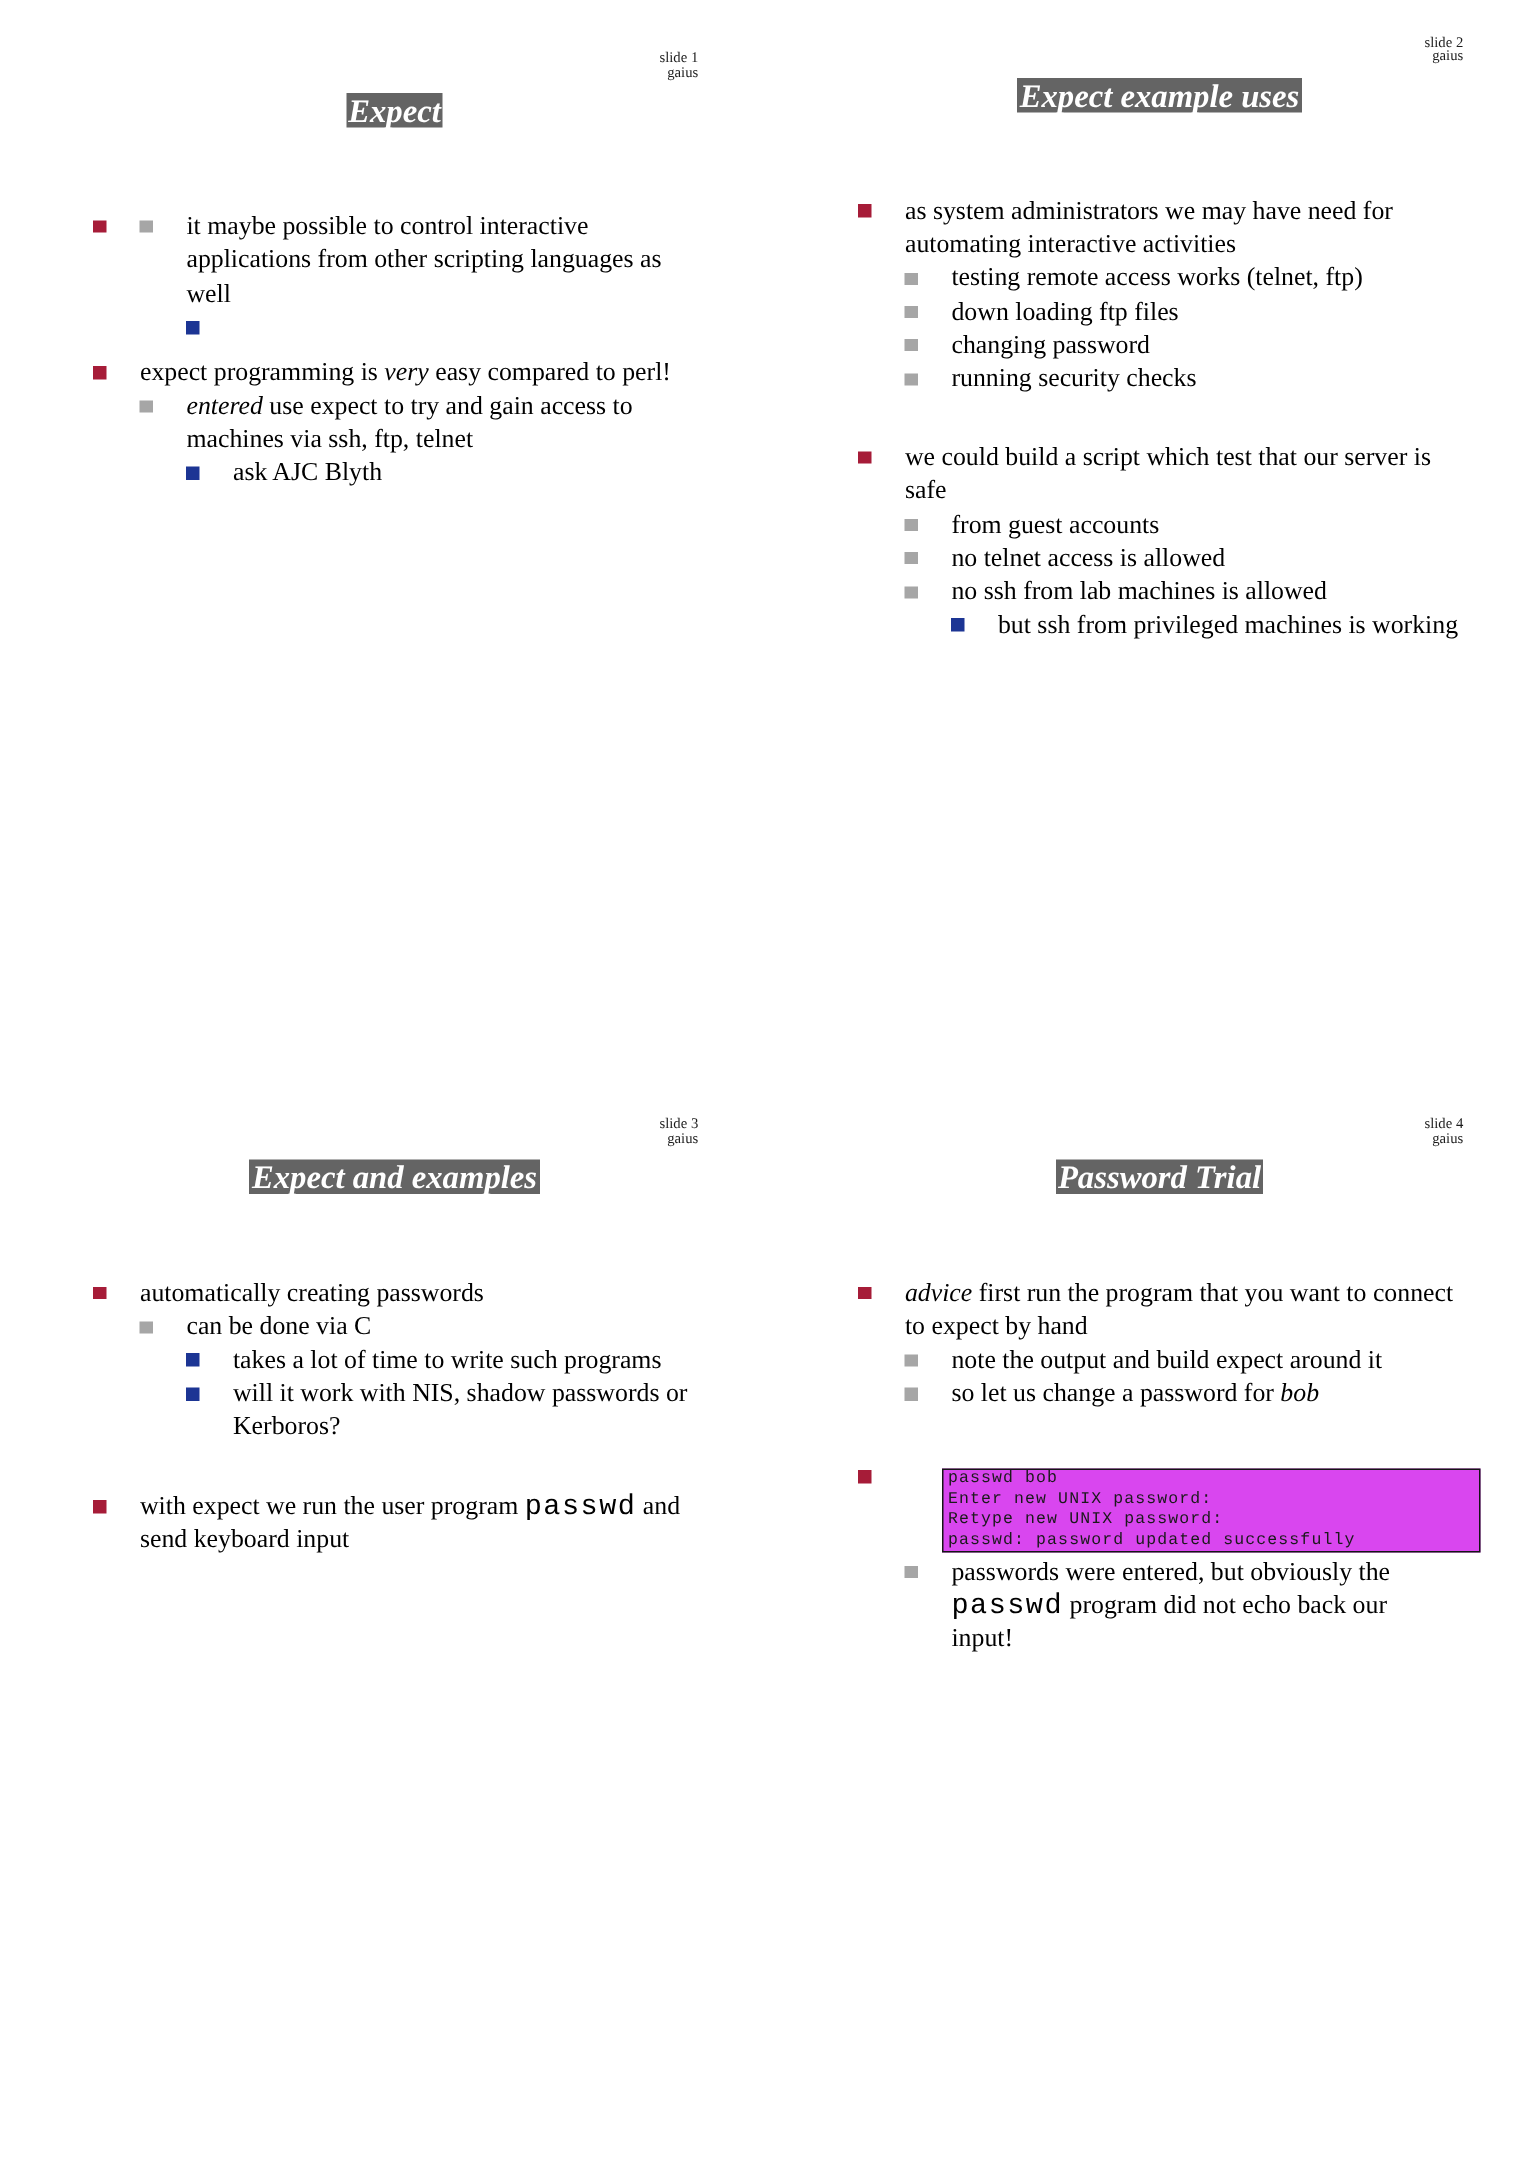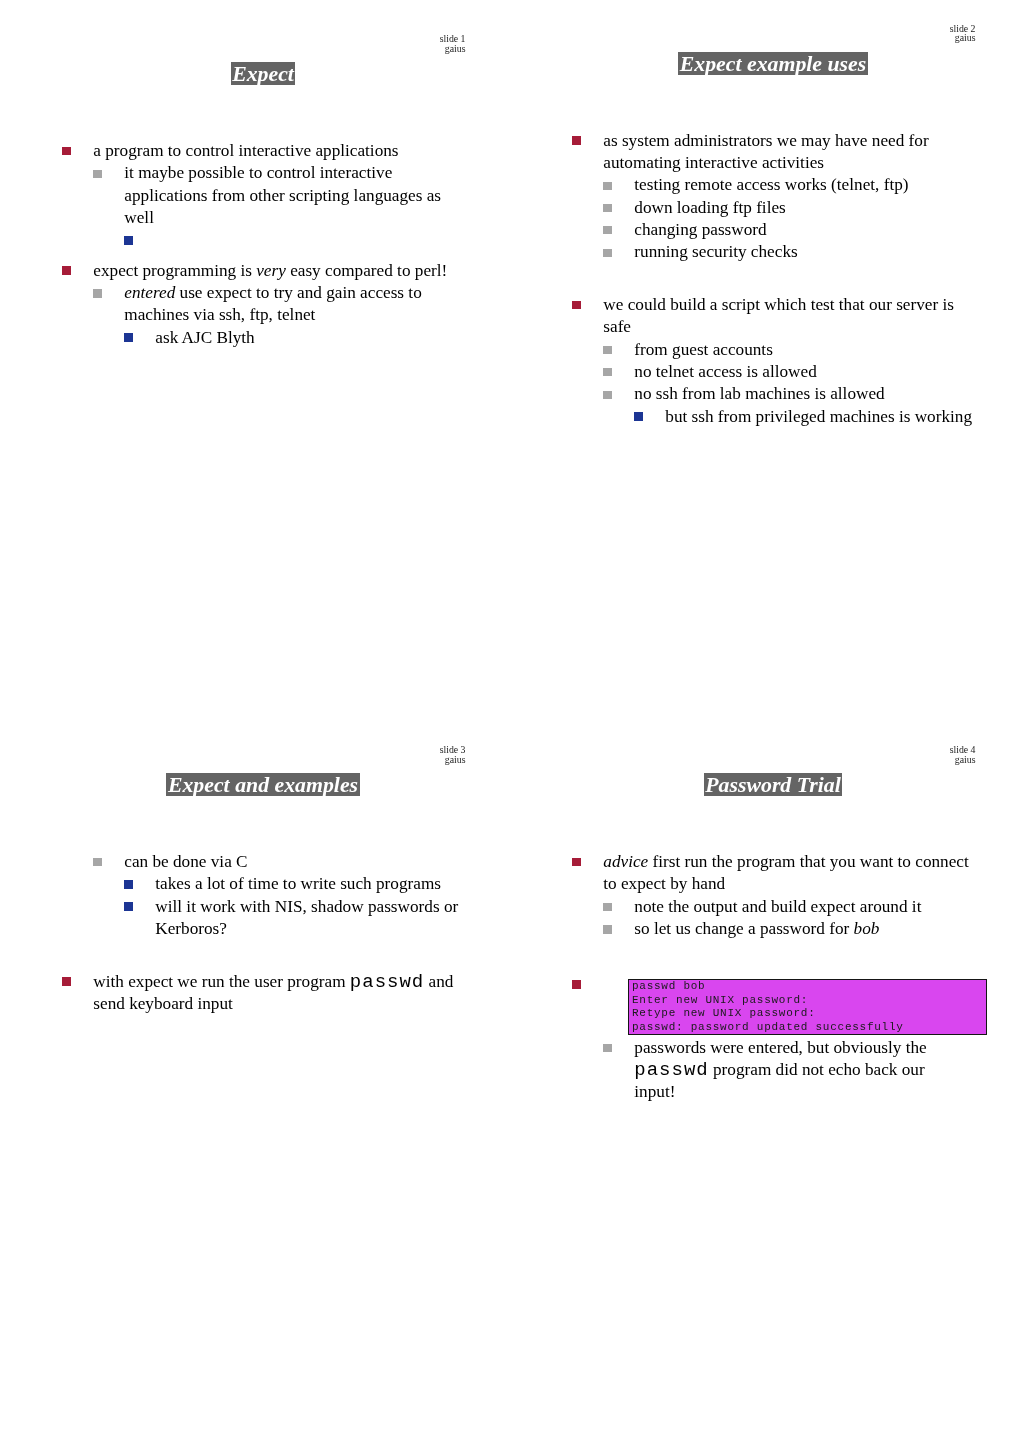--- a/index.html
+++ b/index.html
@@ -51,21 +51,20 @@
 <div class="page">
 <div class="slide" style="left:0px;top:0px">
   <div class="slide-hdr">
     <div>slide 1</div>
     <div>gaius</div>
   </div>
   <div class="slide-title"><span class="tt">Expect</span></div>
   <div class="body">
     <div class="item l1">
       <span class="bullet b1"></span>
-      <span class="txt"><span>a program to control interactive applications</span></span>
     </div>
     <div class="item l2">
       <span class="bullet b2"></span>
       <span class="txt"><span>it maybe possible to control interactive applications from other scripting languages as well</span></span>
     </div>
     <div class="item l3">
       <span class="bullet b3"></span>
     </div>
     <div class="item l1 gap">
       <span class="bullet b1"></span>
@@ -130,20 +129,24 @@
     </div>
   </div>
 </div>
 <div class="slide" style="left:0px;top:711px">
   <div class="slide-hdr">
     <div>slide 3</div>
     <div>gaius</div>
   </div>
   <div class="slide-title"><span class="tt">Expect and examples</span></div>
   <div class="body">
+    <div class="item l1">
+      <span class="bullet b1"></span>
+      <span class="txt"><span>automatically creating passwords</span></span>
+    </div>
     <div class="item l2">
       <span class="bullet b2"></span>
       <span class="txt"><span>can be done via C</span></span>
     </div>
     <div class="item l3">
       <span class="bullet b3"></span>
       <span class="txt"><span>takes a lot of time to write such programs</span></span>
     </div>
     <div class="item l3">
       <span class="bullet b3"></span>

